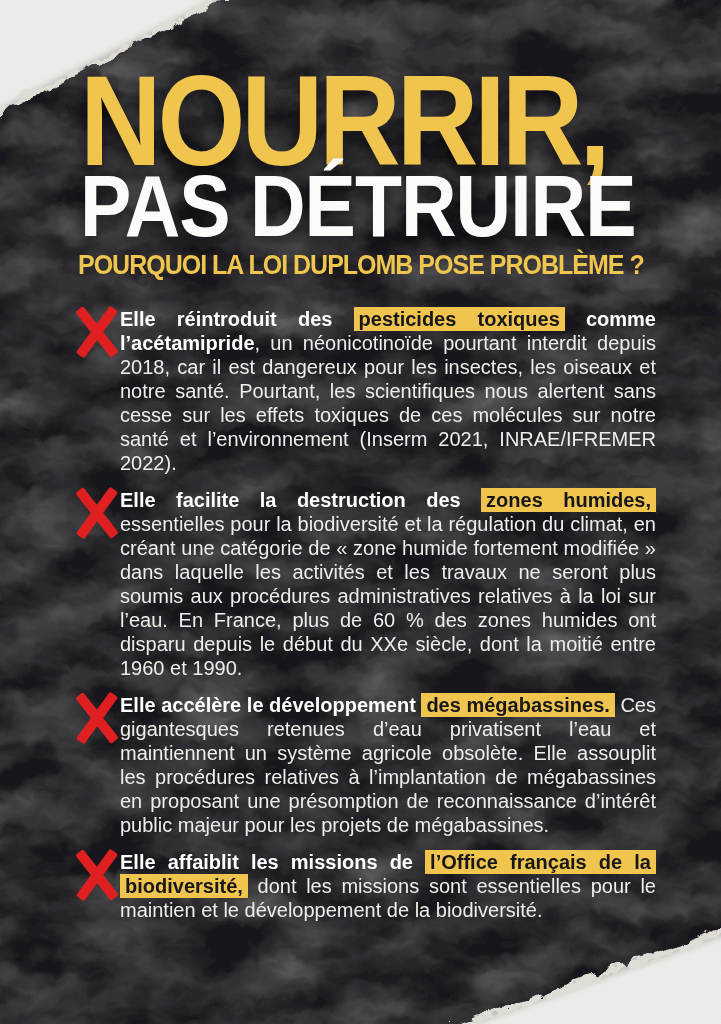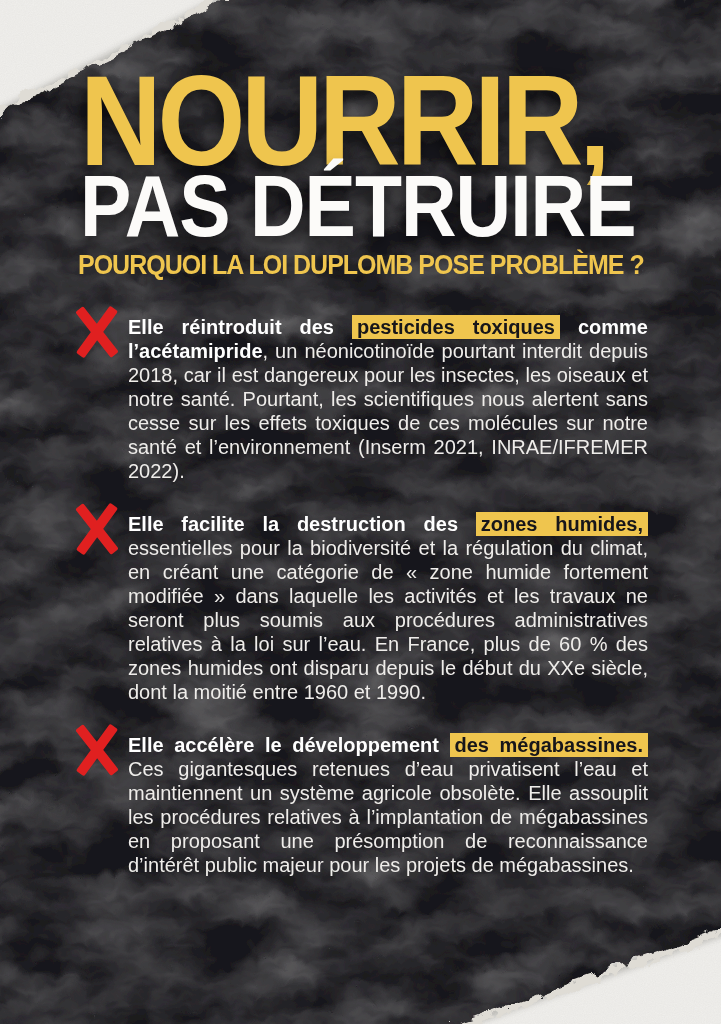--- a/index.html
+++ b/index.html
@@ -43,21 +43,21 @@
   .bullets{position:absolute;left:74px;top:307px;width:582px;z-index:2;}
   .bullet{display:flex;margin:0 0 13px 0;}
   .xmark{position:relative;width:46px;height:46px;flex:0 0 46px;margin-top:1px;}
   .xmark i{
     position:absolute;left:-6px;top:19px;width:58px;height:10px;
     background:var(--red);border-radius:2px;display:block;
   }
   .xmark i.bar1{transform:rotate(52deg);}
   .xmark i.bar2{transform:rotate(-54deg);}
   .bullet-text{
-    margin:8px;flex:1;
+    margin:0;flex:1;
     font-size:20px;line-height:24px;color:var(--body-text);
     text-align:justify;
   }
   .seg-bold{font-weight:bold;color:#FFFFFF;}
   .seg-highlight{
     font-weight:bold;color:#17161A;background:var(--yellow);
     padding:1px 5px;
     -webkit-box-decoration-break:clone;box-decoration-break:clone;
   }
 </style>
@@ -130,15 +130,22 @@
         </span>
         <p class="bullet-text"><span class="seg-bold">Elle facilite la destruction des </span><span class="seg-highlight">zones humides,</span><span class="seg-normal"> essentielles pour la biodiversité et la régulation du climat, en créant une catégorie de « zone humide fortement modifiée » dans laquelle les activités et les travaux ne seront plus soumis aux procédures administratives relatives à la loi sur l’eau. En France, plus de 60 % des zones humides ont disparu depuis le début du XXe siècle, dont la moitié entre 1960 et 1990.</span></p>
       </div>
       <div class="bullet">
         <span class="xmark">
           <i class="bar1"></i>
           <i class="bar2"></i>
         </span>
         <p class="bullet-text"><span class="seg-bold">Elle accélère le développement </span><span class="seg-highlight">des mégabassines.</span><span class="seg-normal"> Ces gigantesques retenues d’eau privatisent l’eau et maintiennent un système agricole obsolète. Elle assouplit les procédures relatives à l’implantation de mégabassines en proposant une présomption de reconnaissance d’intérêt public majeur pour les projets de mégabassines.</span></p>
       </div>
+      <div class="bullet">
+        <span class="xmark">
+          <i class="bar1"></i>
+          <i class="bar2"></i>
+        </span>
+        <p class="bullet-text"><span class="seg-bold">Elle affaiblit les missions de </span><span class="seg-highlight">l’Office français de la biodiversité,</span><span class="seg-normal"> dont les missions sont essentielles pour le maintien et le développement de la biodiversité.</span></p>
+      </div>
     </main>
 
 </div>
 
 </body></html>

